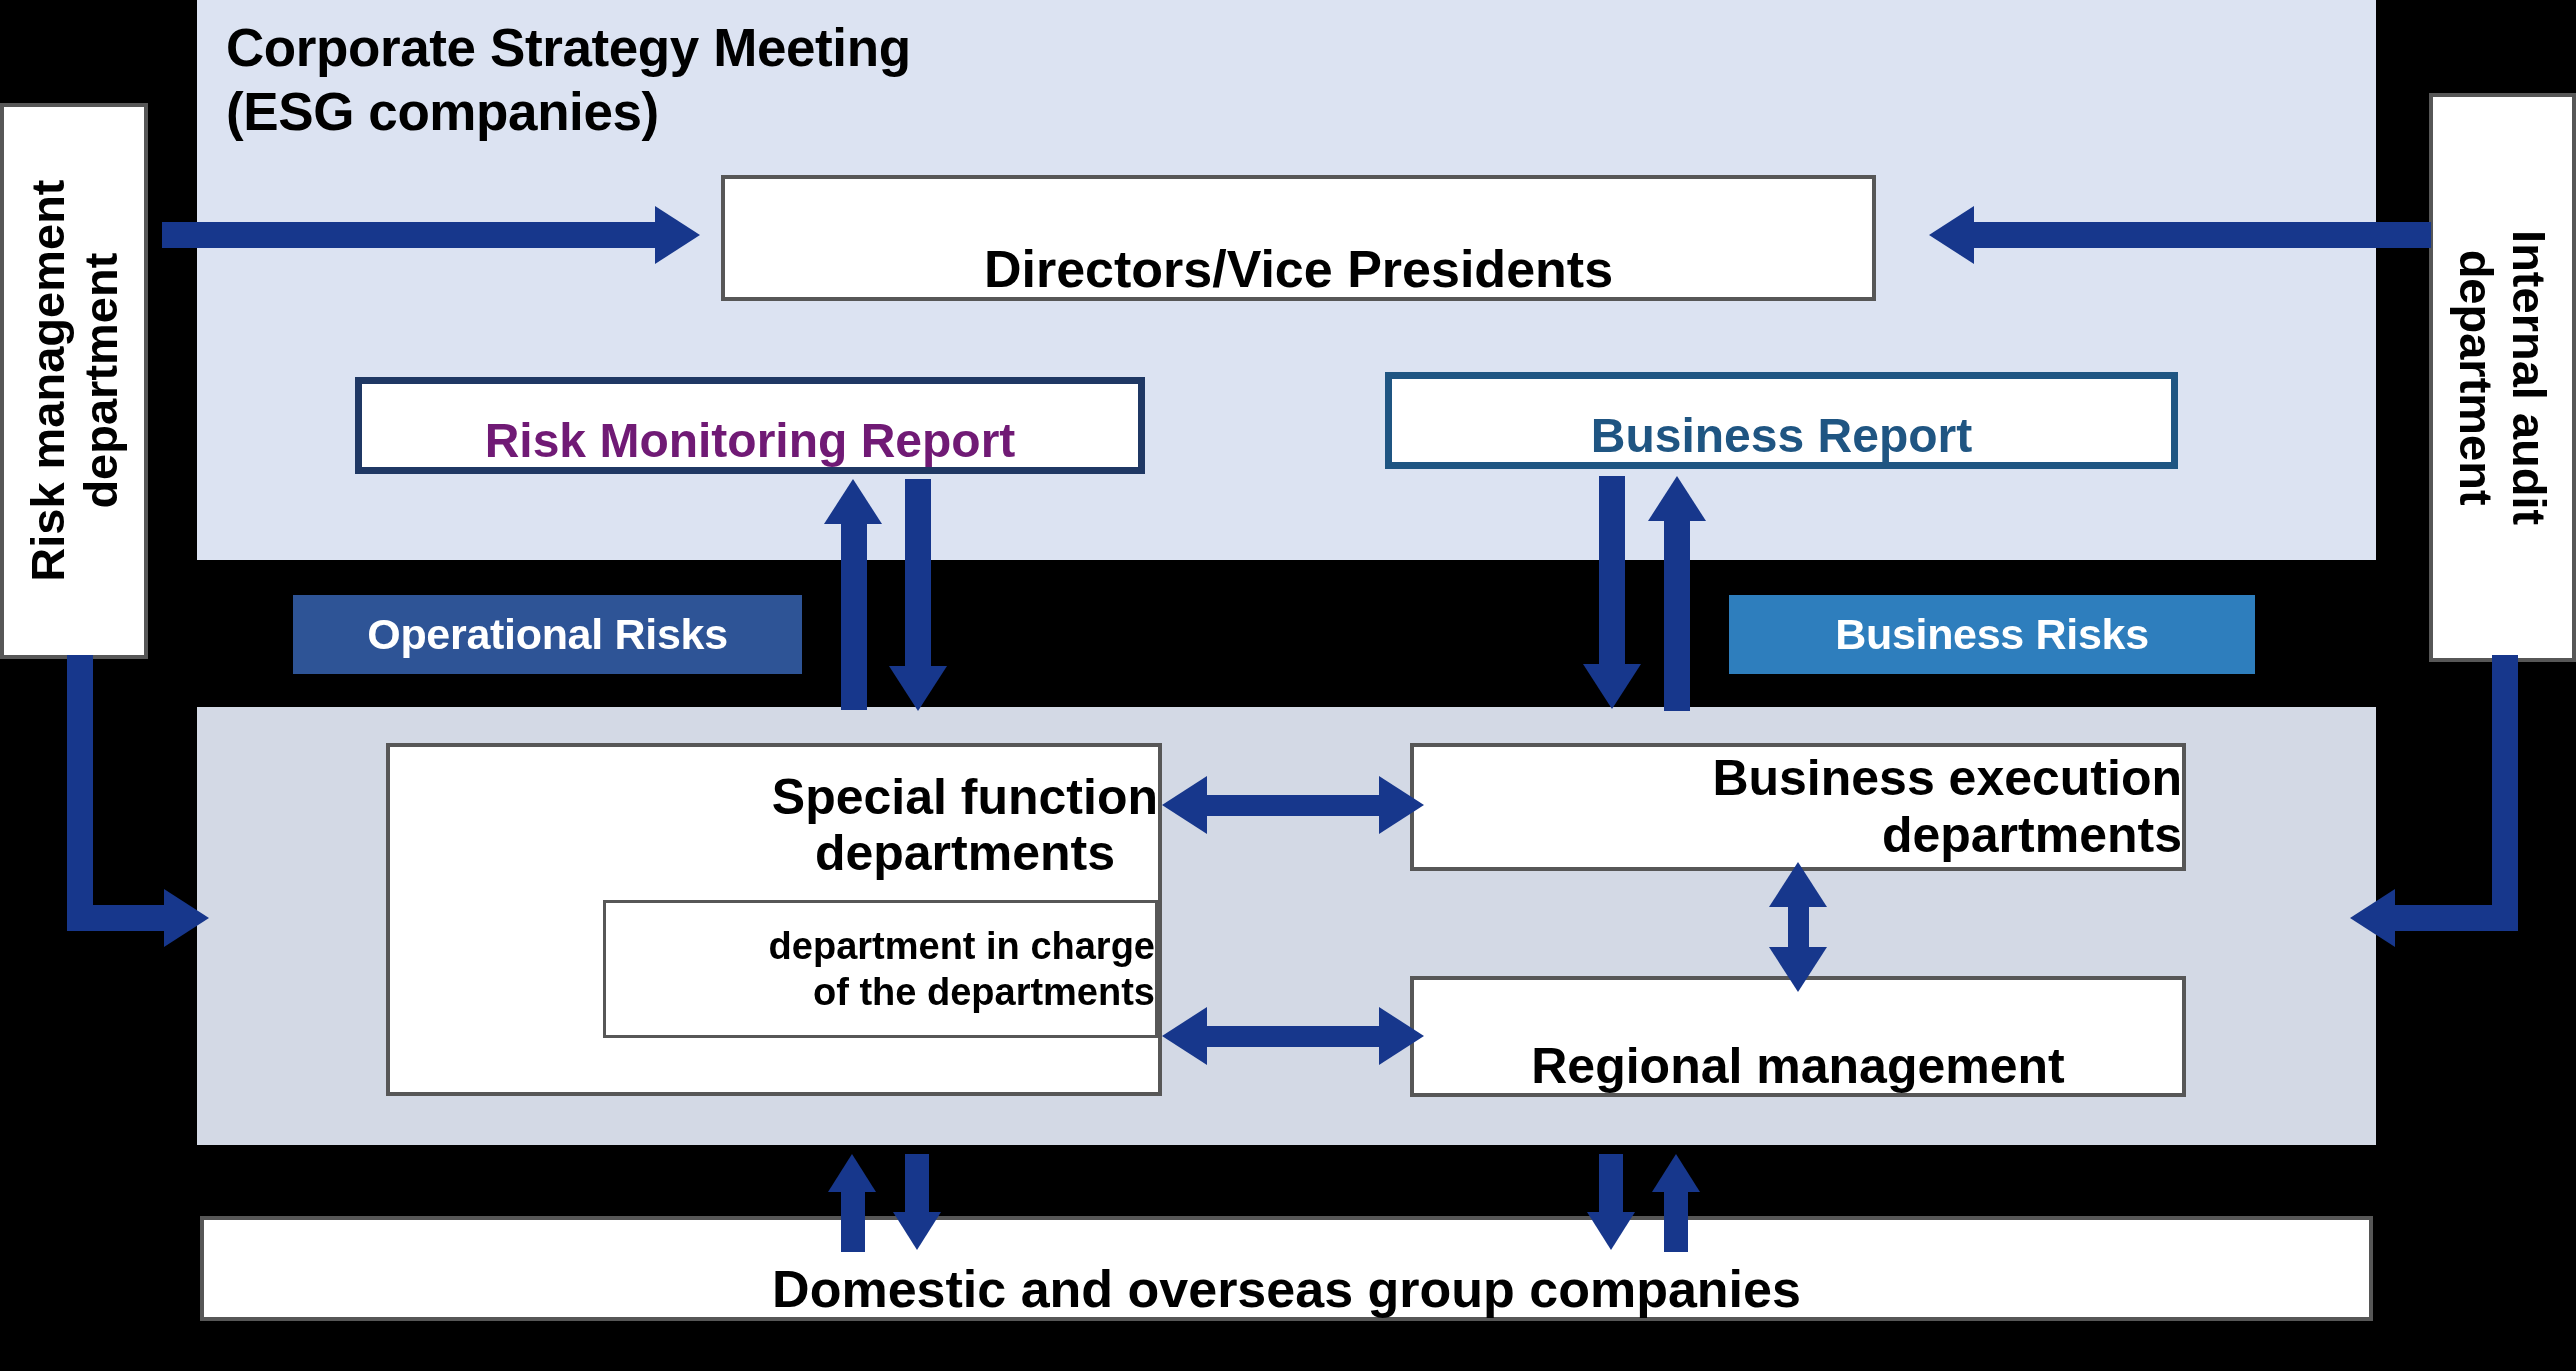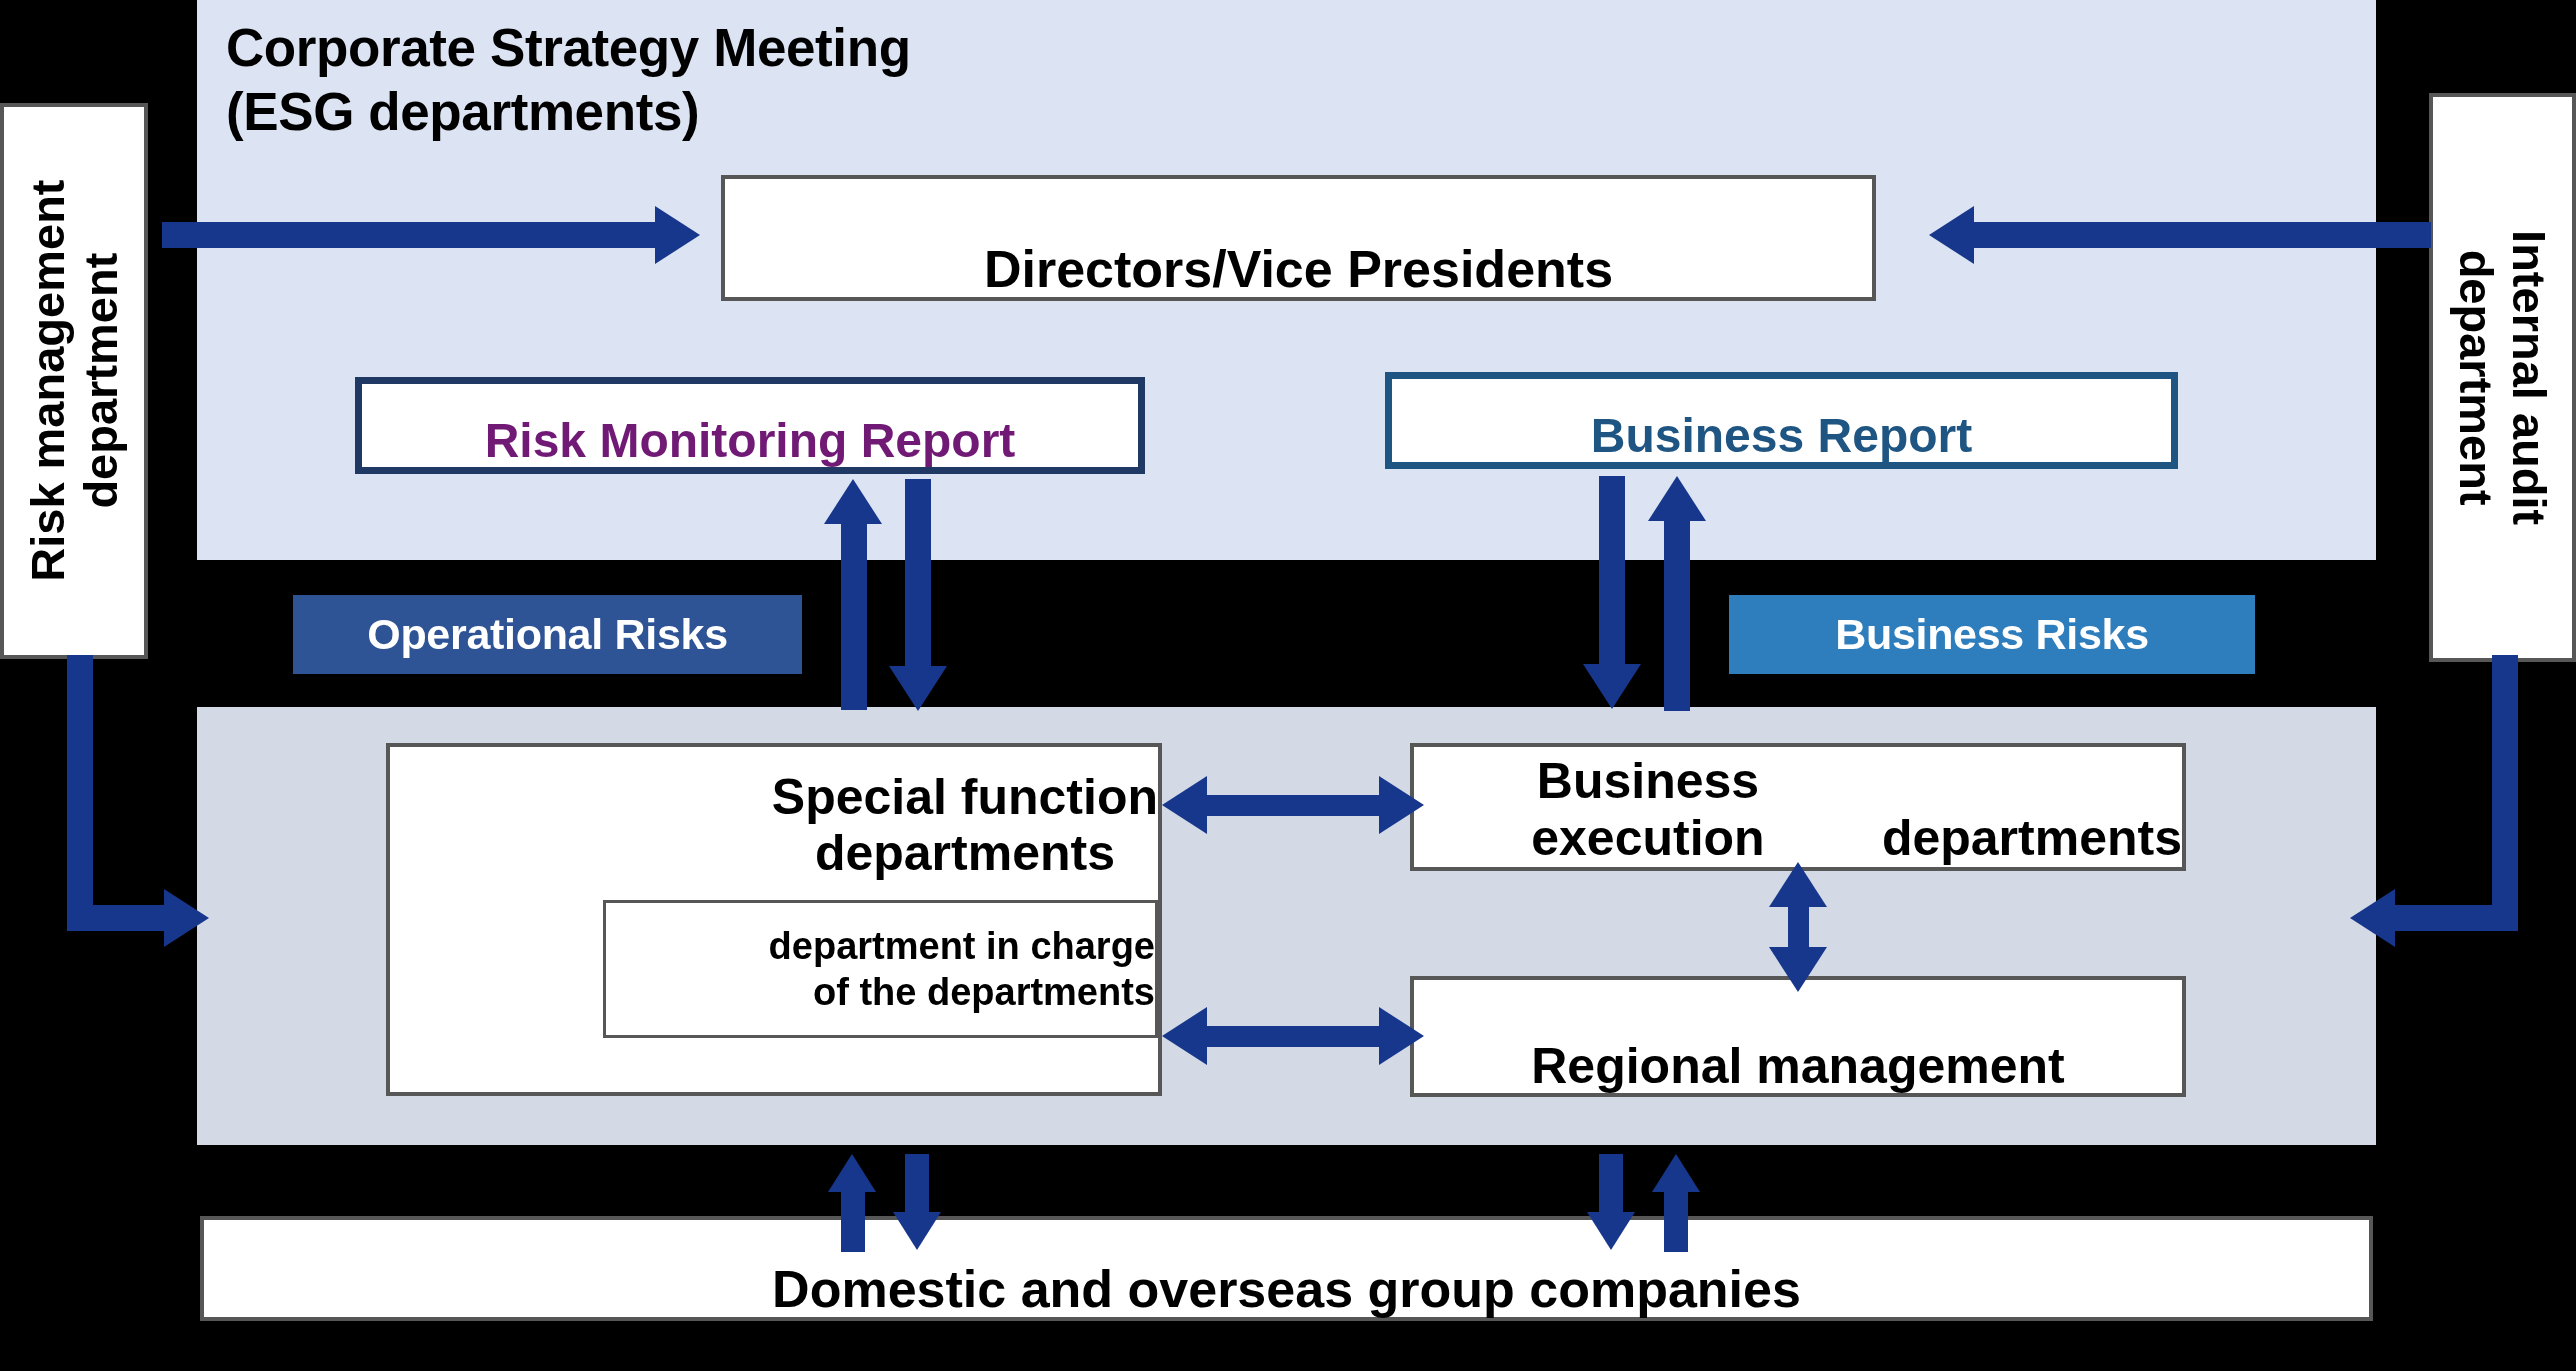--- a/index.html
+++ b/index.html
@@ -66,21 +66,21 @@
 </head>
 <body>
 
 <div class="canvas">
 
   <div class="panel-top"></div>
   <div class="panel-mid"></div>
 
   <div class="title">
     <div>Corporate Strategy Meeting</div>
-    <div>(ESG departments)</div>
+    <div>(ESG companies)</div>
   </div>
 
   <div class="side" id="side-left">
     <div class="vtext">
       <div>Risk management</div>
       <div>department</div>
     </div>
   </div>
 
   <div class="side" id="side-right">
@@ -115,21 +115,21 @@
       <div>Special function</div>
       <div>departments</div>
     </div>
     <div class="box thin" id="box-environment" style="position:relative;left:0;top:19px;width:555px;height:138px;
                 flex-direction:column;font-size:38px;font-weight:bold;line-height:1.22;">
       <div>department in charge</div>
       <div>of the departments</div>
     </div>
   </div>
 
-  <div class="box gray" id="box-business-execution" style="left:1410px;top:743px;width:776px;height:128px;flex-direction:row;font-size:50px;line-height:1.14;">
+  <div class="box gray" id="box-business-execution" style="left:1410px;top:743px;width:776px;height:128px;flex-direction:column;font-size:50px;line-height:1.14;">
     <div>Business execution</div>
     <div>departments</div>
   </div>
 
   <div class="box gray" id="box-regional-management" style="left:1410px;top:976px;width:776px;height:121px;font-size:50px;">
     <span>Regional management</span>
   </div>
 
   <div class="box gray" id="box-group-companies" style="left:200px;top:1216px;width:2173px;height:105px;font-size:52px;">
     <span>Domestic and overseas group companies</span>

